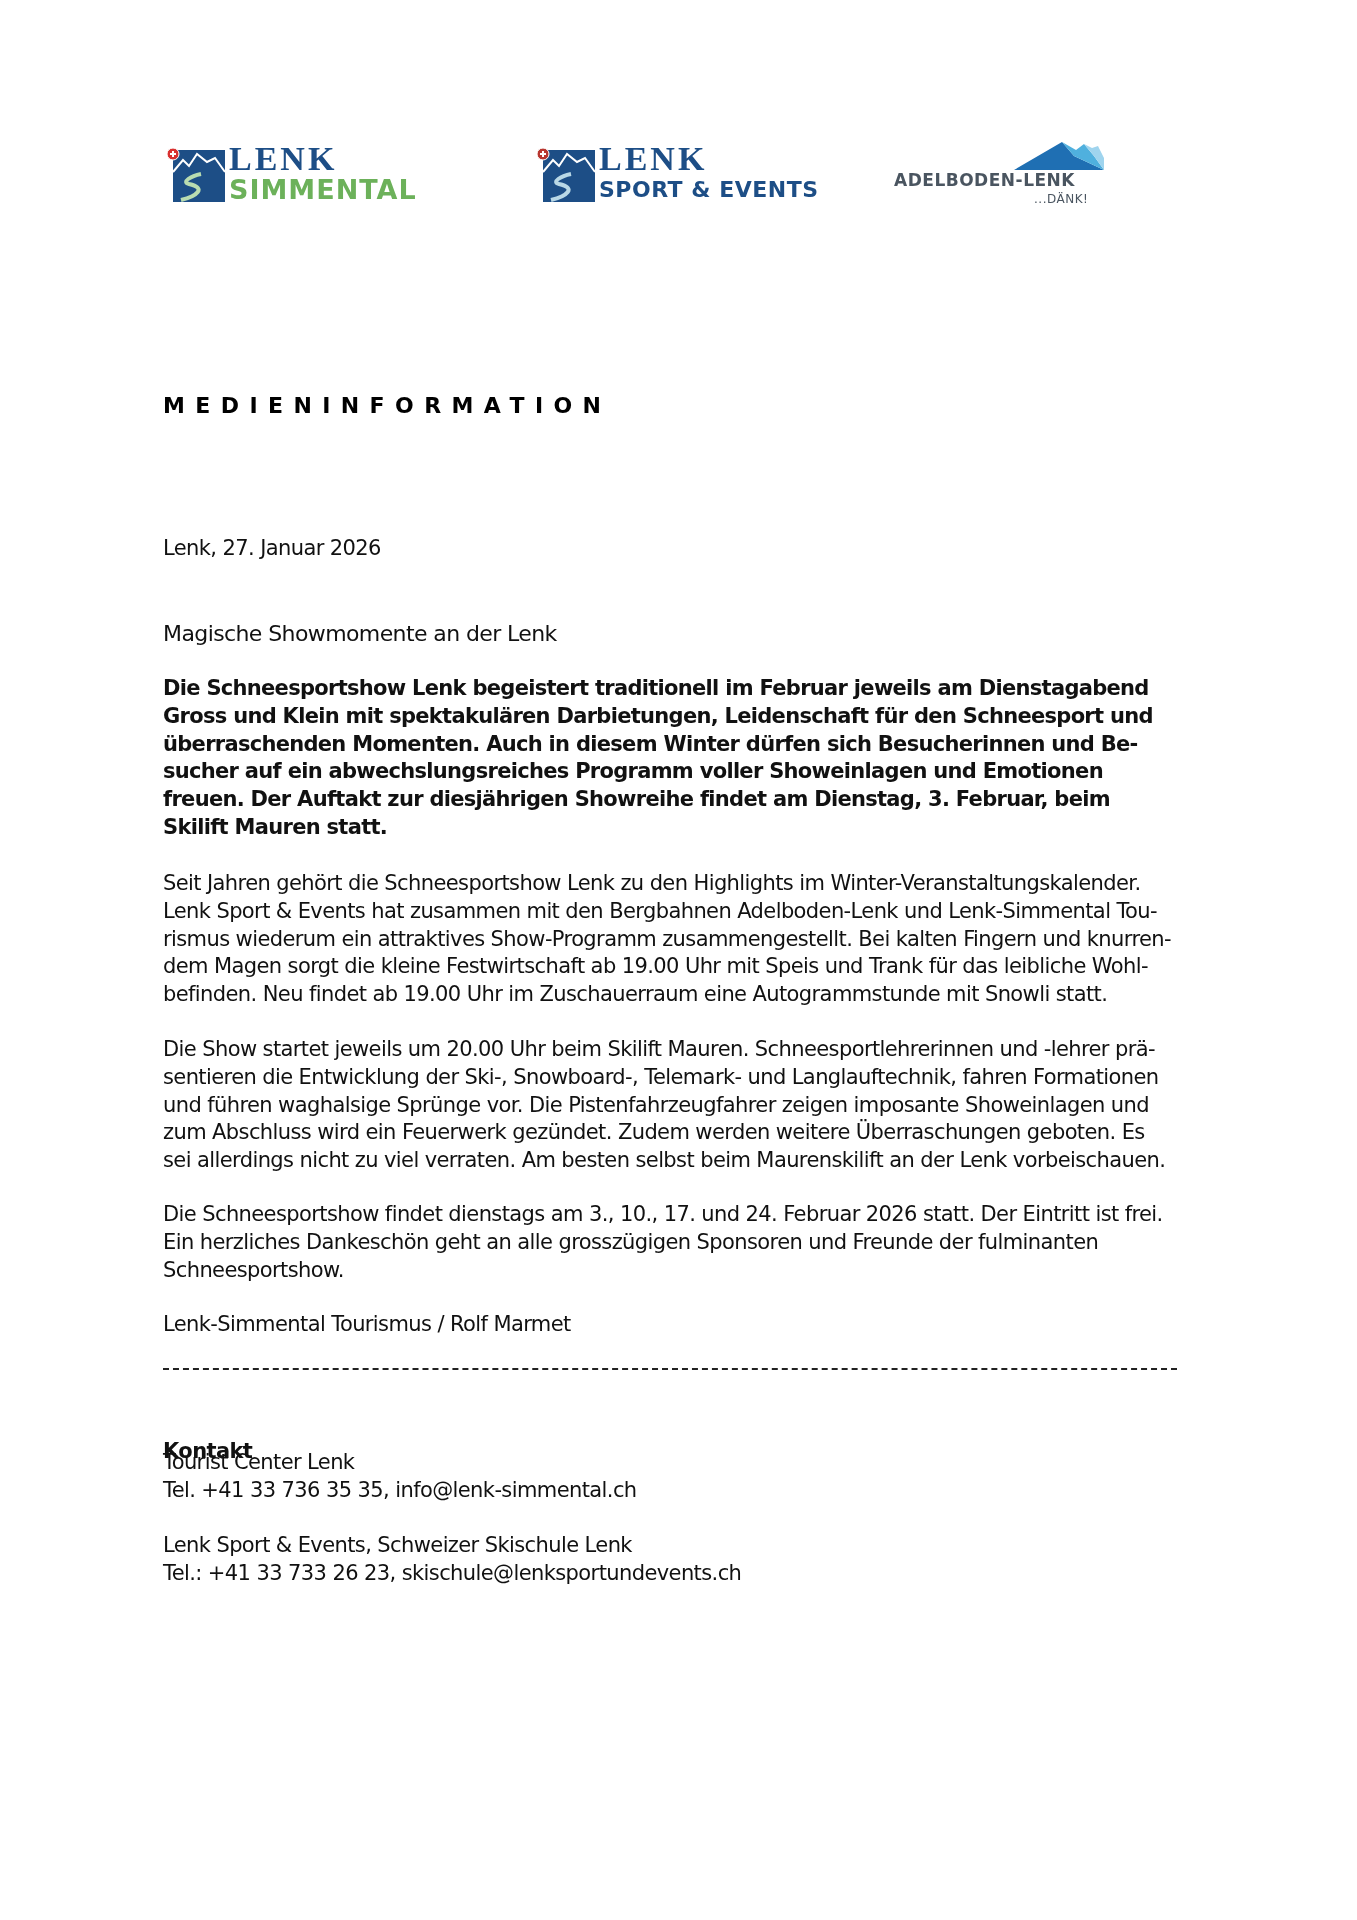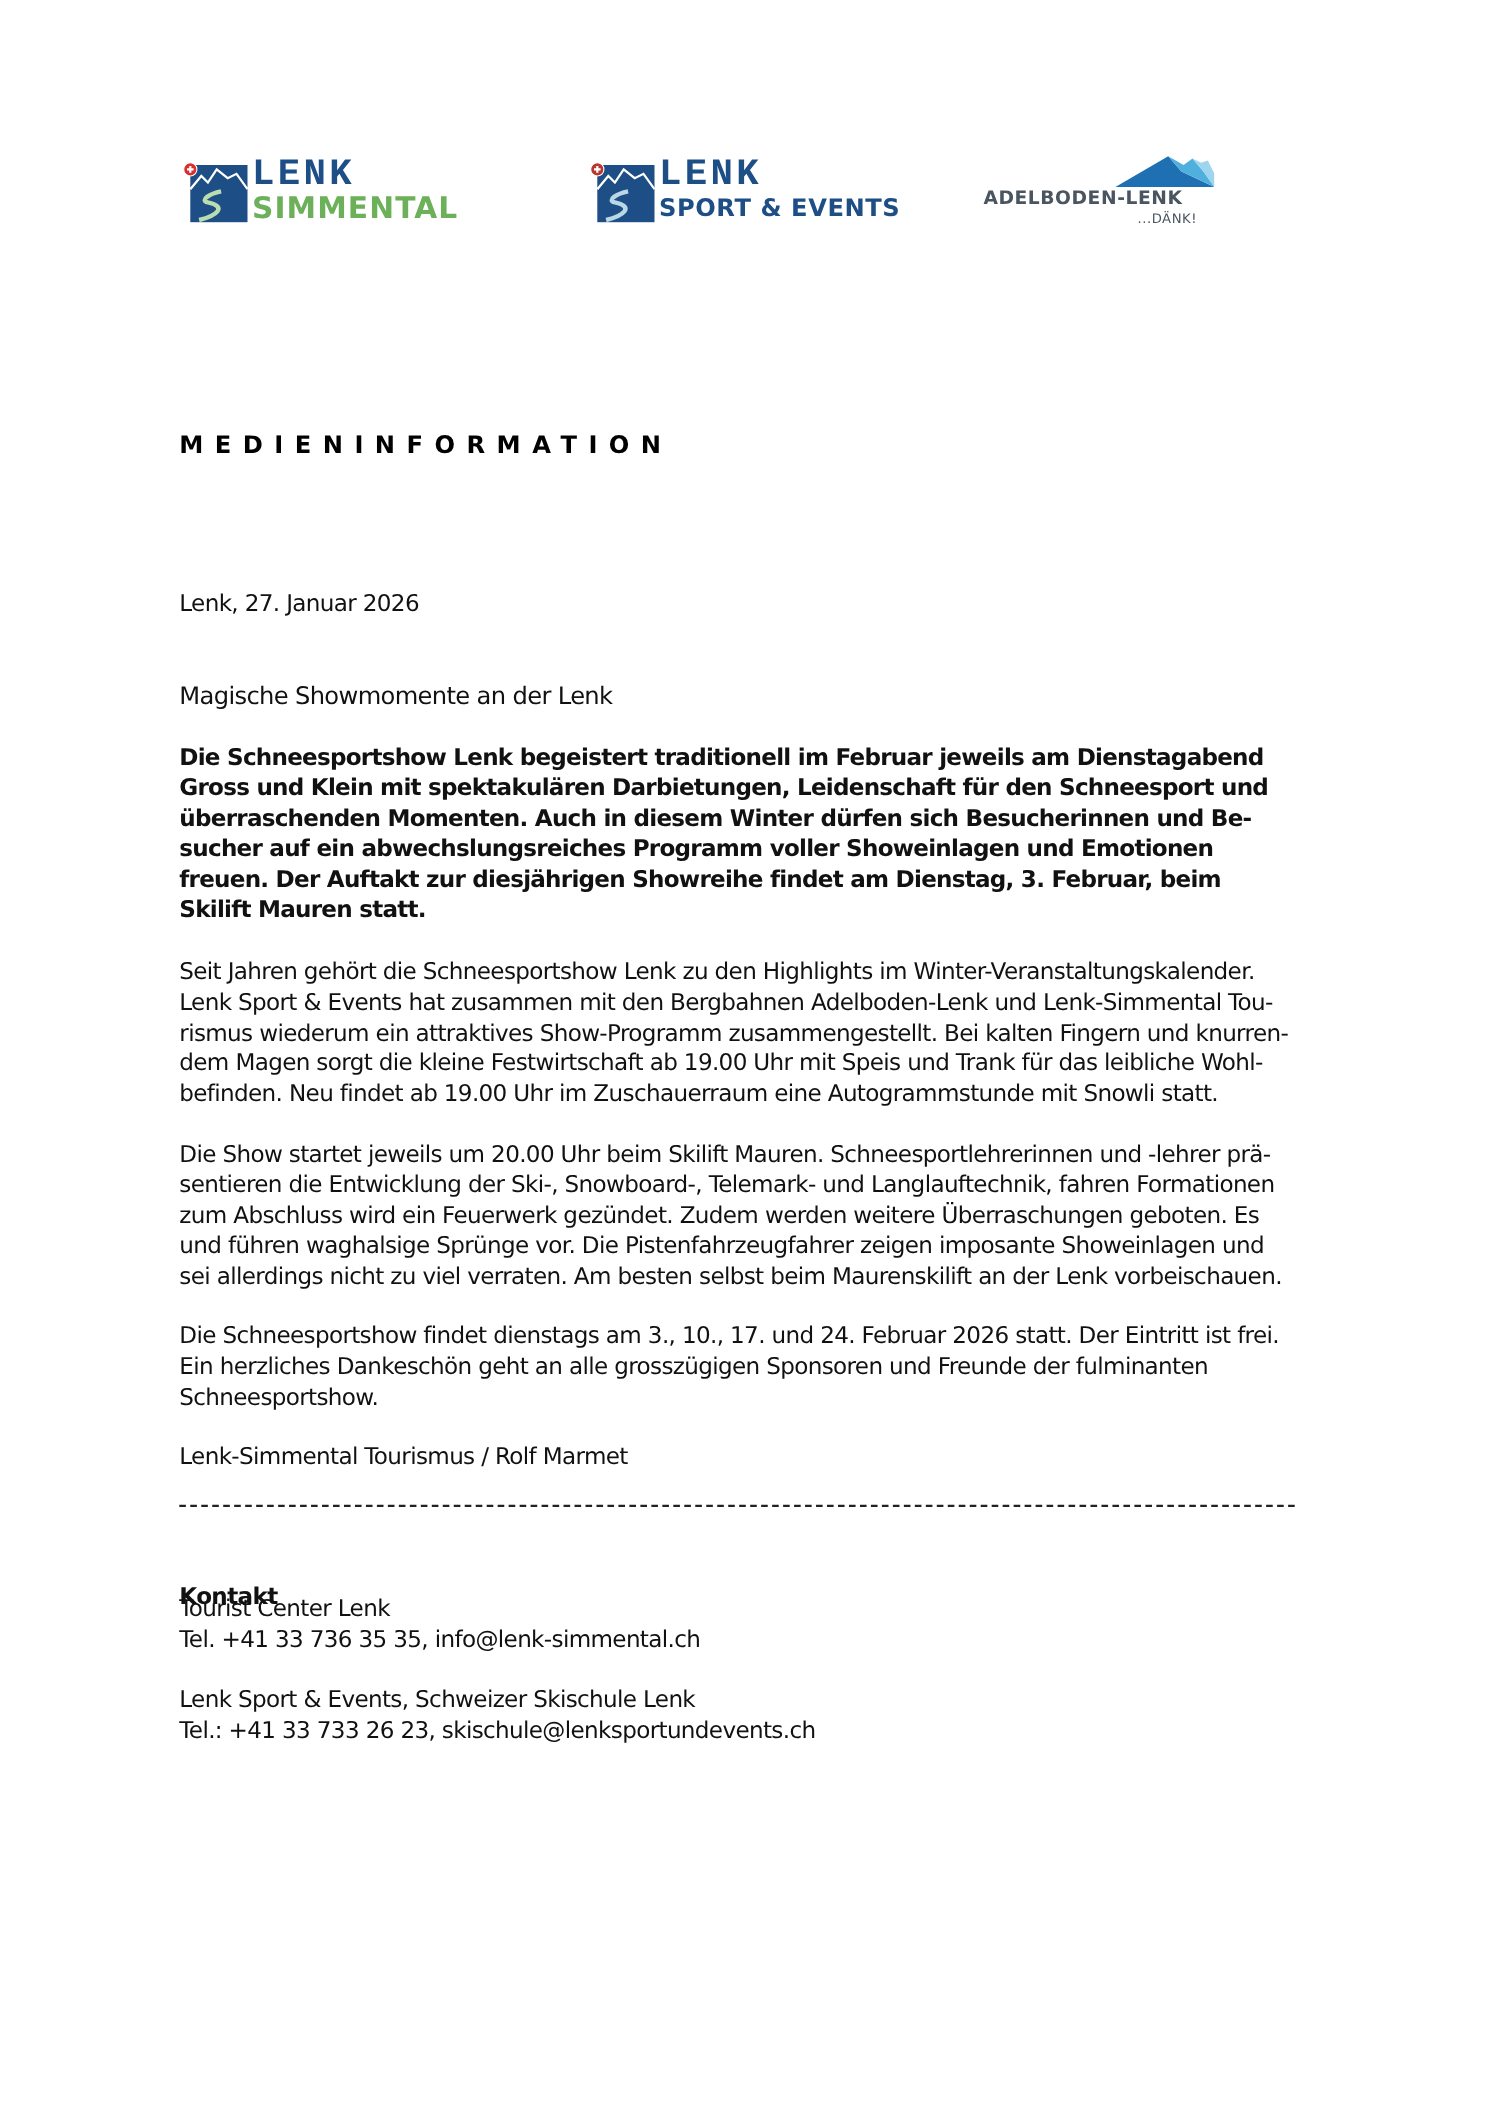--- a/index.html
+++ b/index.html
@@ -8,21 +8,21 @@
     font-family: "DejaVu Sans", sans-serif; color: #111;
   }
   .logo { position: absolute; }
   .logo-lenk-simmental { left: 163px; top: 138px; width: 250px; height: 75px; }
   .logo-lenk-sport { left: 533px; top: 138px; width: 300px; height: 75px; }
   .logo-adelboden { left: 894px; top: 138px; width: 210px; height: 75px; }
 
   .emblem { position: absolute; left: 4px; top: 8px; width: 60px; height: 58px; }
   .brand-top {
     position: absolute; left: 66px; top: 4px;
-    font-family: Liberation Mono, monospace; font-weight: bold;
+    font-family: Liberation Serif, serif; font-weight: bold;
     font-size: 34px; letter-spacing: 3px; color: #1d4e86; line-height: 34px;
   }
   .brand-bottom-green {
     position: absolute; left: 66px; top: 40px;
     font-family: "DejaVu Sans", sans-serif; font-weight: bold;
     font-size: 27px; letter-spacing: 1px; color: #6cb15a; line-height: 24px;
   }
   .brand-bottom-blue {
     position: absolute; left: 66px; top: 40px;
     font-family: "DejaVu Sans", sans-serif; font-weight: bold;
@@ -123,22 +123,22 @@
   <span class="line">Seit Jahren gehört die Schneesportshow Lenk zu den Highlights im Winter-Veranstaltungskalender.</span>
   <span class="line">Lenk Sport &amp; Events hat zusammen mit den Bergbahnen Adelboden-Lenk und Lenk-Simmental Tou-</span>
   <span class="line">rismus wiederum ein attraktives Show-Programm zusammengestellt. Bei kalten Fingern und knurren-</span>
   <span class="line">dem Magen sorgt die kleine Festwirtschaft ab 19.00 Uhr mit Speis und Trank für das leibliche Wohl-</span>
   <span class="line">befinden. Neu findet ab 19.00 Uhr im Zuschauerraum eine Autogrammstunde mit Snowli statt.</span>
 </div>
 
 <div class="text para2">
   <span class="line">Die Show startet jeweils um 20.00 Uhr beim Skilift Mauren. Schneesportlehrerinnen und -lehrer prä-</span>
   <span class="line">sentieren die Entwicklung der Ski-, Snowboard-, Telemark- und Langlauftechnik, fahren Formationen</span>
+  <span class="line">und führen waghalsige Sprünge vor. Die Pistenfahrzeugfahrer zeigen imposante Showeinlagen und</span>
   <span class="line">zum Abschluss wird ein Feuerwerk gezündet. Zudem werden weitere Überraschungen geboten. Es</span>
-  <span class="line">und führen waghalsige Sprünge vor. Die Pistenfahrzeugfahrer zeigen imposante Showeinlagen und</span>
   <span class="line">sei allerdings nicht zu viel verraten. Am besten selbst beim Maurenskilift an der Lenk vorbeischauen.</span>
 </div>
 
 <div class="text para3">
   <span class="line">Die Schneesportshow findet dienstags am 3., 10., 17. und 24. Februar 2026 statt. Der Eintritt ist frei.</span>
   <span class="line">Ein herzliches Dankeschön geht an alle grosszügigen Sponsoren und Freunde der fulminanten</span>
   <span class="line">Schneesportshow.</span>
 </div>
 
 <div class="text signature">Lenk-Simmental Tourismus / Rolf Marmet</div>

